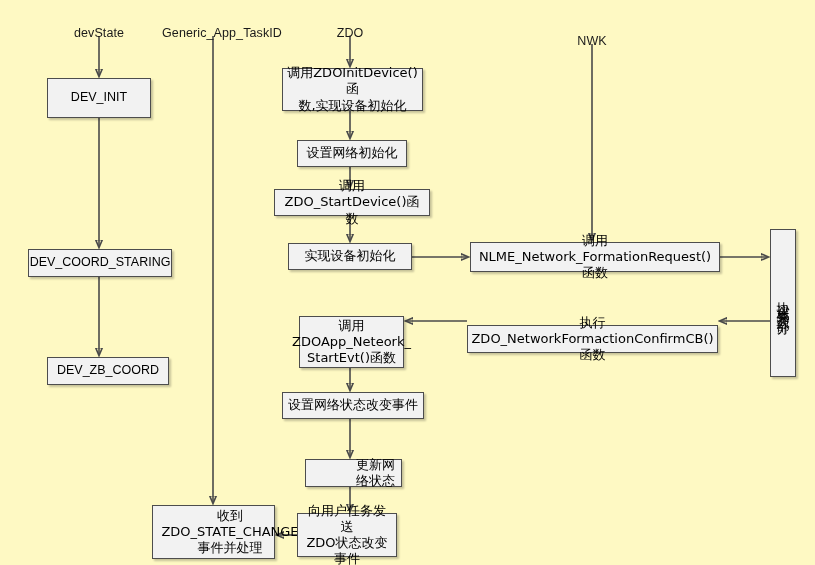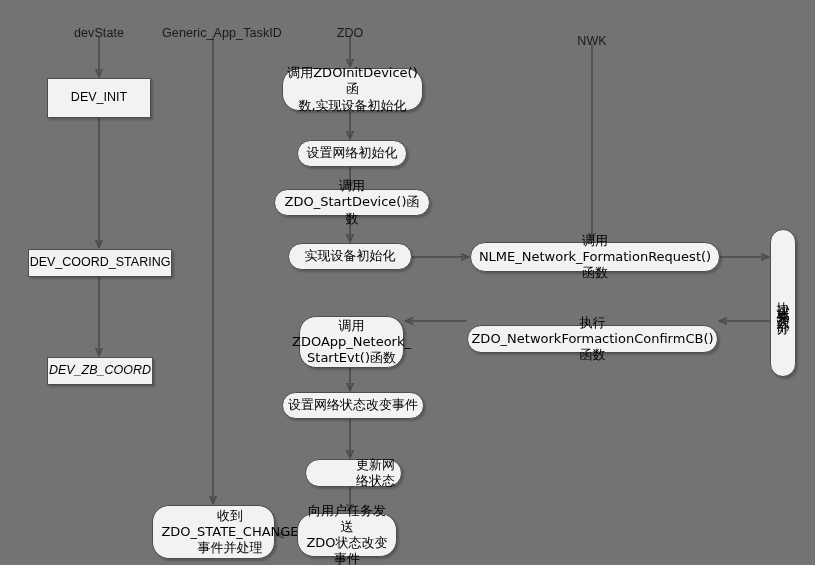--- a/index.html
+++ b/index.html
@@ -4,21 +4,21 @@
 <style>
   html, body {
     margin: 0;
     padding: 0;
     background: #ffffff;
   }
   #canvas {
     position: relative;
     width: 815px;
     height: 565px;
-    background: #737373;
+    background: #fef9c3;
     font-family: "Liberation Sans", "DejaVu Sans", sans-serif;
     overflow: hidden;
   }
   .col-label {
     position: absolute;
     font-size: 12.5px;
     color: #1a1a1a;
     white-space: nowrap;
     transform: translateX(-50%);
     letter-spacing: 0.1px;
@@ -34,21 +34,20 @@
     justify-content: center;
     text-align: center;
     color: #000000;
     font-size: 12.5px;
     line-height: 1.25;
     padding: 2px 4px;
   }
   .node.cjk {
     font-family: "DejaVu Sans", "Liberation Sans", sans-serif;
     font-size: 13px;
-    border-radius: 17px;
   }
   .node.vert {
     writing-mode: vertical-rl;
     text-orientation: upright;
     letter-spacing: 3px;
     line-height: 1.0;
     padding: 6px 2px;
   }
   svg.wires {
     position: absolute;
@@ -102,21 +101,21 @@
 
   <div id="labels">
       <div class="col-label" style="left: 99px; top: 26px;">devState</div>
       <div class="col-label" style="left: 222px; top: 26px;">Generic_App_TaskID</div>
       <div class="col-label" style="left: 350px; top: 26px;">ZDO</div>
       <div class="col-label" style="left: 592px; top: 34px;">NWK</div>
     </div>
   <div id="nodes">
       <div class="node" style="left: 47px; top: 78px; width: 104px; height: 40px;">DEV_INIT</div>
       <div class="node" style="left: 28px; top: 249px; width: 144px; height: 28px;">DEV_COORD_STARING</div>
-      <div class="node" style="left: 47px; top: 357px; width: 106px; height: 28px; font-style: italic;">DEV_ZB_COORD</div>
+      <div class="node" style="left: 47px; top: 357px; width: 122px; height: 28px;">DEV_ZB_COORD</div>
       <div class="node cjk" style="left: 152px; top: 505px; width: 123px; height: 54px; padding-left: 37px;">收到<br>ZDO_STATE_CHANGE<br>事件并处理</div>
       <div class="node cjk" style="left: 282px; top: 68px; width: 141px; height: 43px;">调用ZDOInitDevice()函<br>数,实现设备初始化</div>
       <div class="node cjk" style="left: 297px; top: 140px; width: 110px; height: 27px;">设置网络初始化</div>
       <div class="node cjk" style="left: 274px; top: 189px; width: 156px; height: 27px;">调用ZDO_StartDevice()函数</div>
       <div class="node cjk" style="left: 288px; top: 243px; width: 124px; height: 27px;">实现设备初始化</div>
       <div class="node cjk" style="left: 299px; top: 296px; width: 105px; height: 52px; margin-top: 20px;">调用<br>ZDOApp_Neteork_<br>StartEvt()函数</div>
       <div class="node cjk" style="left: 282px; top: 392px; width: 142px; height: 27px;">设置网络状态改变事件</div>
       <div class="node cjk" style="left: 305px; top: 459px; width: 97px; height: 28px; padding-left: 48px;">更新网络状态</div>
       <div class="node cjk" style="left: 297px; top: 513px; width: 100px; height: 44px;">向用户任务发送<br>ZDO状态改变事件</div>
       <div class="node cjk" style="left: 470px; top: 242px; width: 250px; height: 30px;">调用NLME_Network_FormationRequest()函数</div>

